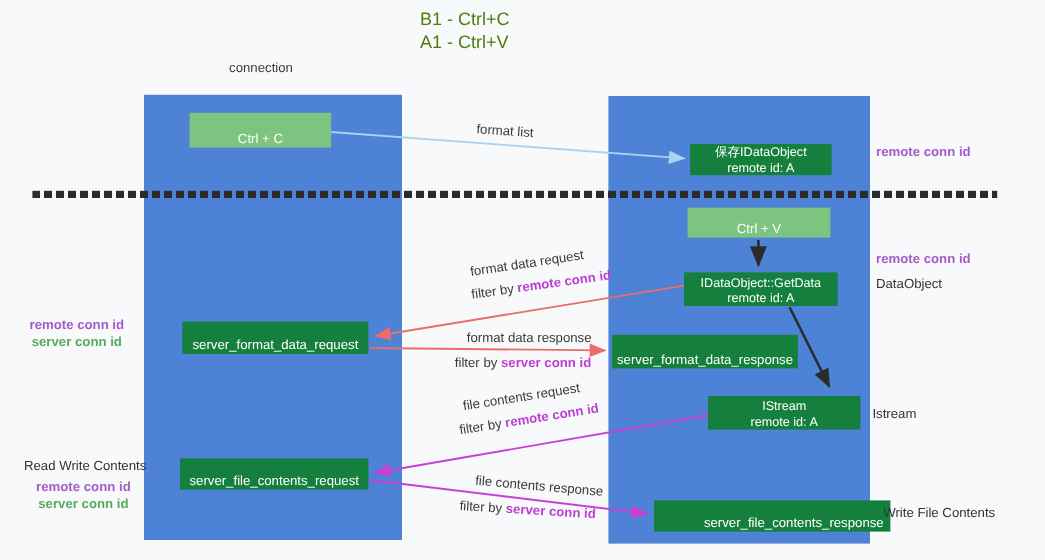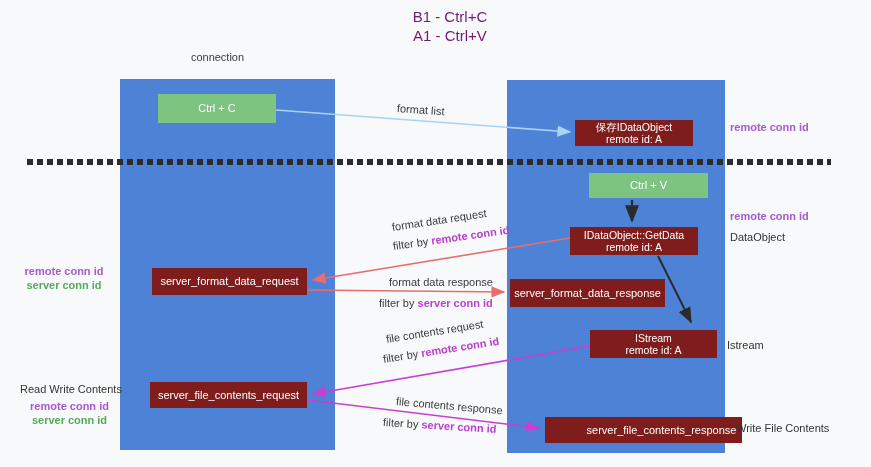--- a/index.html
+++ b/index.html
@@ -1,29 +1,29 @@
 <!DOCTYPE html>
 <html><head>
 <meta charset="utf-8">
 <style>
   html,body{margin:0;padding:0;background:#f8f9fa;}
   .canvas{position:relative;width:871px;height:467px;background:#f8f9fa;overflow:hidden;
           font-family:"Liberation Sans",sans-serif;}
-  .title{position:absolute;left:350px;top:7px;width:200px;text-align:center;
-         font-size:15px;line-height:19px;color:#701a75;}
+  .title{position:absolute;left:350px;top:7px;width:200px;text-align:left;
+         font-size:15px;line-height:19px;color:#4d7c0f;}
   .col-header{position:absolute;top:51px;width:215px;text-align:center;
               font-size:11px;line-height:13px;color:#3c3c3c;}
   .lane{position:absolute;background:#4d82d6;}
   .lane-left{left:120px;top:79px;width:215px;height:371px;}
   .lane-right{left:507px;top:80px;width:218px;height:373px;}
   .dashed-separator{position:absolute;left:27px;top:159px;width:804px;height:6px;
      background:repeating-linear-gradient(90deg,#2b2b2b 0 6px,transparent 6px 10px);}
-  .box{position:absolute;display:flex;flex-direction:column;justify-content:center;
+  .box{position:absolute;display:flex;flex-direction:column;justify-content:flex-end;
        align-items:center;color:#fff;text-align:center;font-size:11px;line-height:13px;}
-  .box.orange{background:#7f1d1d;}
+  .box.orange{background:#15803d;}
   .box.green{background:#7cc47f;}
   .box.two{font-size:10.5px;line-height:12.5px;}
   .edge-label{position:absolute;font-size:11px;color:#3a3a3a;white-space:nowrap;
               transform-origin:left center;}
   .hl-purple{color:#bb3fd0;font-weight:bold;}
   .side-label{position:absolute;font-size:11px;white-space:nowrap;color:#333;}
   .side-label.purple{color:#a55bcb;font-weight:bold;}
   .label-group{position:absolute;font-size:11px;line-height:14px;text-align:center;
                font-weight:bold;white-space:nowrap;}
   .label-group .purple{color:#a55bcb;}
@@ -73,21 +73,21 @@
     <line x1="308" y1="400" x2="539" y2="428" stroke="#c93fd4" stroke-width="1.6" marker-end="url(#ah-mag)"></line>
   </svg>
 
   <div class="box green" style="left:158px;top:94px;width:118px;height:29px;">
     <div>Ctrl + C</div>
   </div>
   <div class="box orange two" style="left:575px;top:120px;width:118px;height:26px;">
     <div>保存IDataObject</div>
     <div>remote id: A</div>
   </div>
-  <div class="box green" style="left:589px;top:173px;width:119px;height:25px;">
+  <div class="box green" style="left:573px;top:173px;width:119px;height:25px;">
     <div>Ctrl + V</div>
   </div>
   <div class="box orange two" style="left:570px;top:227px;width:128px;height:28px;">
     <div>IDataObject::GetData</div>
     <div>remote id: A</div>
   </div>
   <div class="box orange" style="left:152px;top:268px;width:155px;height:27px;">
     <div>server_format_data_request</div>
   </div>
   <div class="box orange" style="left:510px;top:279px;width:155px;height:28px;">

